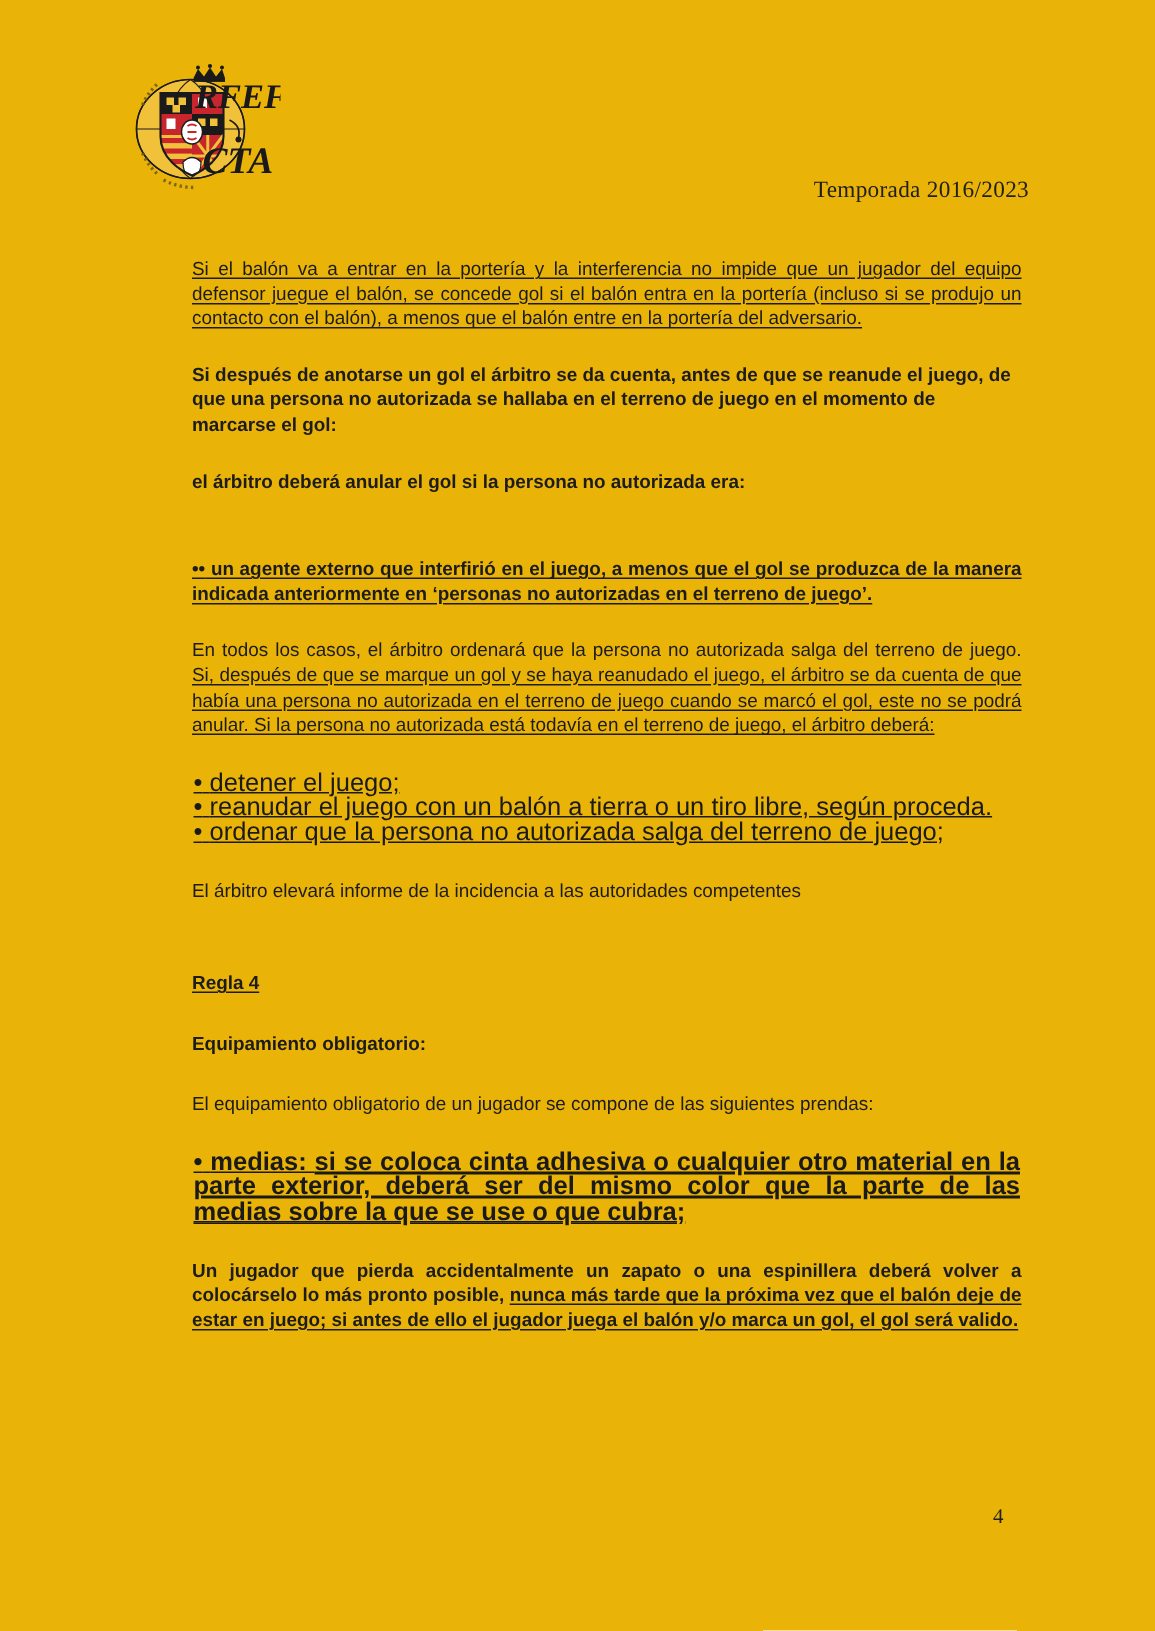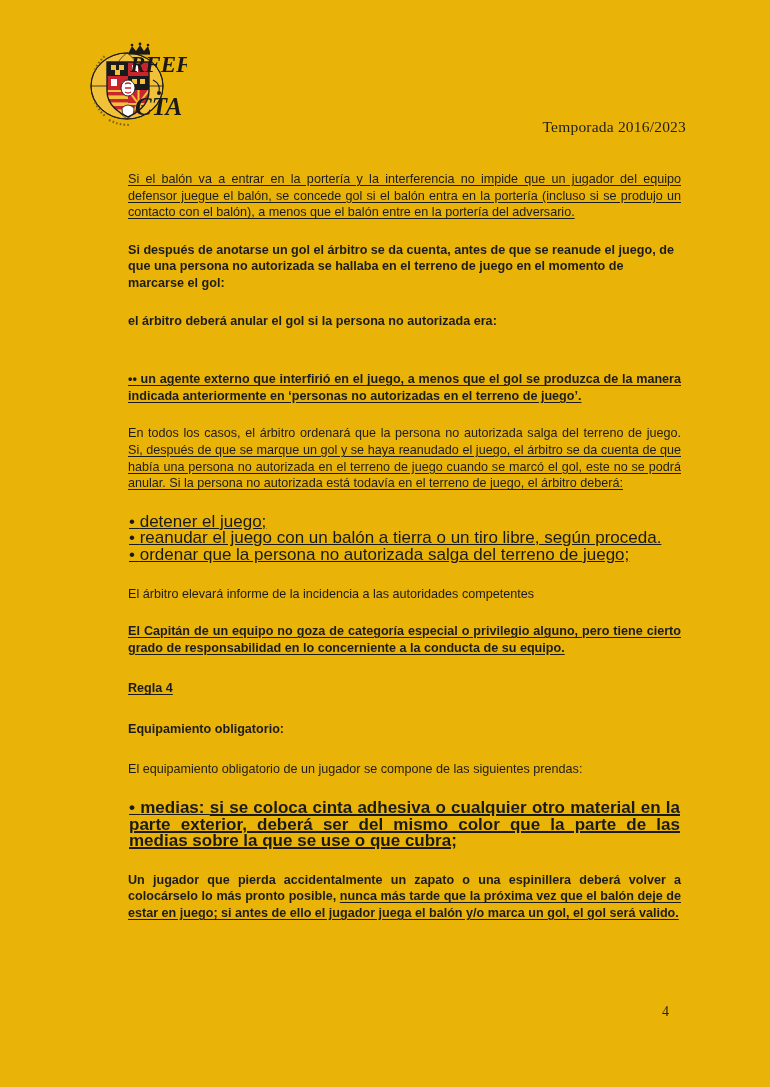--- a/index.html
+++ b/index.html
@@ -232,21 +232,20 @@
         <span>ordenar que la persona no autorizada salga del terreno de juego;</span>
       </li>
     </ul>
 
     <div class="gap-lg"></div>
 
     <p class="blk left">El árbitro elevará informe de la incidencia a las autoridades competentes</p>
 
     <div class="gap-lg"></div>
 
-    <p class="blk b just u">El Capitán de un equipo no goza de categoría especial o privilegio alguno, pero tiene cierto grado de responsabilidad en lo concerniente a la conducta de su equipo.</p>
 
     <div class="gap-xl"></div>
 
     <p class="blk b left">
       <u class="seg">Regla 4</u>
     </p>
 
     <div class="gap-xl"></div>
 
     <p class="blk b left">

